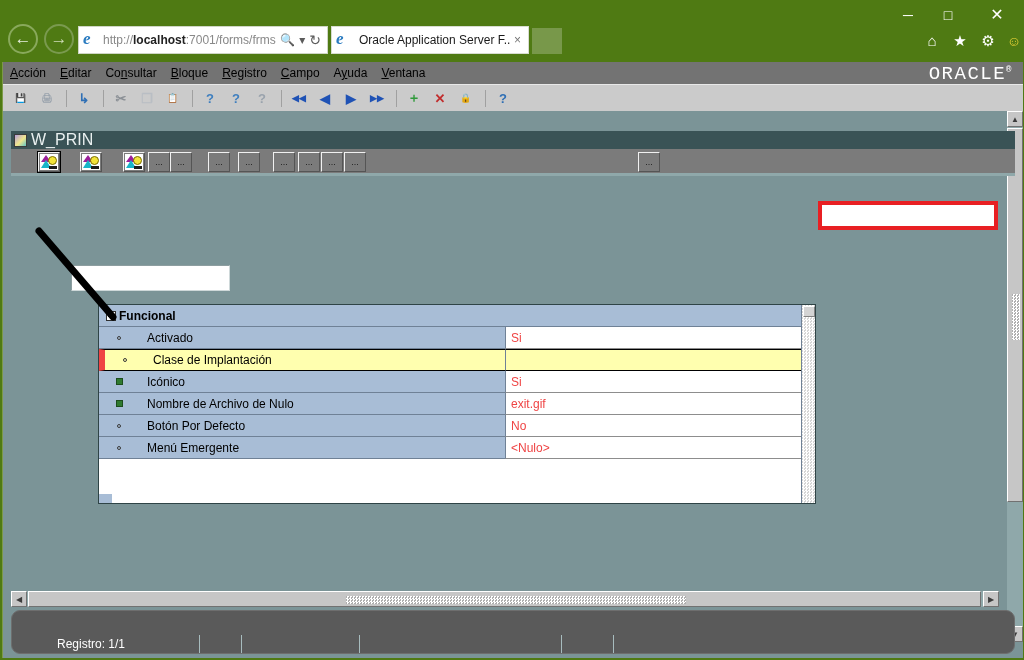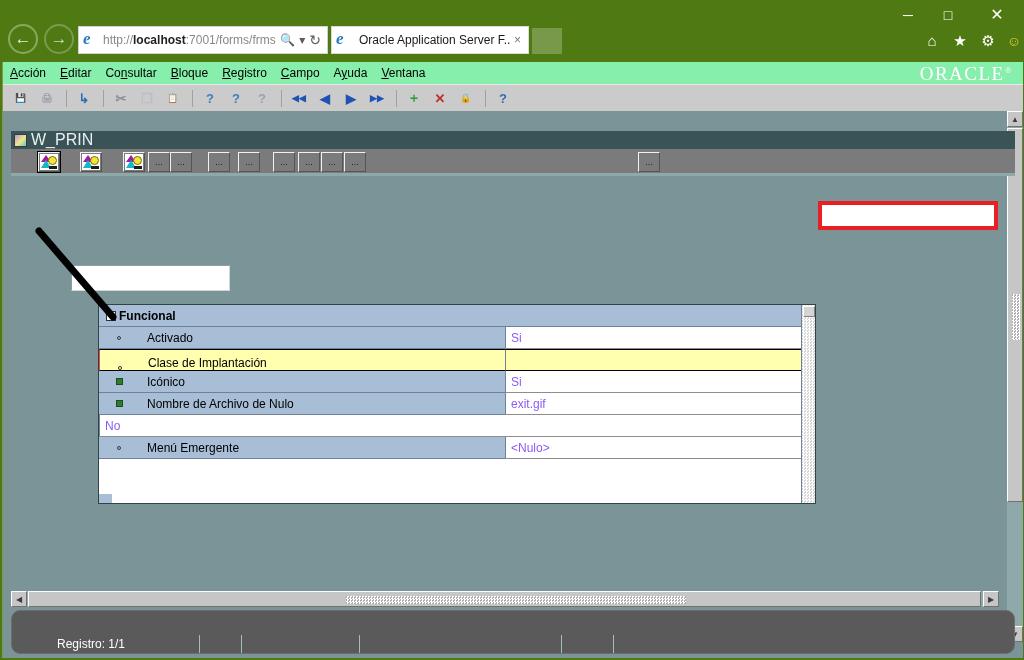--- a/index.html
+++ b/index.html
@@ -90,30 +90,30 @@
   
   #page {
     position: absolute; left: 2px; top: 62px; width: 1020px; height: 596px;
     background: #cfcfcf;
     border-left: 1px solid #7c9a47; border-right: 1px solid #7c9a47;
   }
 
   
   #menubar {
     position: absolute; left: 0; top: 0; width: 1020px; height: 22px;
-    background: #86efac;
+    background: #737373;
     display: flex; align-items: center;
   }
   .menu-item {
     font-size: 12px; color: #000000; padding: 2px 7px; white-space: nowrap;
   }
   .menu-item u { text-decoration: underline; }
   #oracle-brand {
     position: absolute; right: 8px; top: 1px;
-    font-family: Liberation Serif, serif;
+    font-family: Liberation Mono, monospace;
     font-size: 19px; letter-spacing: 1.5px; font-weight: 300;
     color: #ffffff;
   }
   #oracle-brand span.reg { font-size: 9px; vertical-align: super; }
 
   
   #apptoolbar {
     position: absolute; left: 0; top: 22px; width: 1020px; height: 27px;
     background: #cbcbcb; border-top: 1px solid #e8e8e8;
     display: flex; align-items: center; padding-left: 6px;
@@ -215,35 +215,35 @@
     display: flex; align-items: center;
     font-size: 12px; color: #000000;
     padding-left: 6px;
   }
   .pg-value {
     flex: 1 1 auto;
     background: #ffffff;
     border-bottom: 1px solid #8d8d8d;
     border-left: 1px solid #6f8196;
     display: flex; align-items: center;
-    font-size: 12px; color: #8b5cf6;
+    font-size: 12px; color: #ef4444;
     padding-left: 5px;
   }
   .pg-row.header .pg-name,
   .pg-row.header .pg-value {
     background: #a8bdd6; font-weight: bold; border-bottom: 1px solid #6f8196;
   }
   .pg-row.header .pg-value { border-left: none; }
   .pg-row.selected .pg-name,
   .pg-row.selected .pg-value {
     background: #ffffaf;
     border-top: 1px solid #000000;
     border-bottom: 1px solid #000000;
   }
-  .pg-row.selected .pg-name { border-left: 1px solid #ef4444; align-items: flex-end; }
+  .pg-row.selected .pg-name { border-left: 6px solid #ef4444; }
   .marker {
     width: 12px; flex: 0 0 12px; display: flex;
     align-items: center; justify-content: center; margin-right: 2px;
   }
   .m-dot {
     width: 4px; height: 4px; border-radius: 50%;
     border: 1px solid #3a3a3a; background: transparent;
   }
   .m-sq {
     width: 7px; height: 7px; background: #2f7a2f; border: 1px solid #1c4d1c;
@@ -609,20 +609,26 @@
               <span class="marker">
                 <span class="m-sq"></span>
               </span>
               <span>Nombre de Archivo de Nulo</span>
             </div>
             <div class="pg-value">
               <span>exit.gif</span>
             </div>
           </div>
           <div class="pg-row">
+            <div class="pg-name indent">
+              <span class="marker">
+                <span class="m-dot"></span>
+              </span>
+              <span>Botón Por Defecto</span>
+            </div>
             <div class="pg-value">
               <span>No</span>
             </div>
           </div>
           <div class="pg-row">
             <div class="pg-name indent">
               <span class="marker">
                 <span class="m-dot"></span>
               </span>
               <span>Menú Emergente</span>

